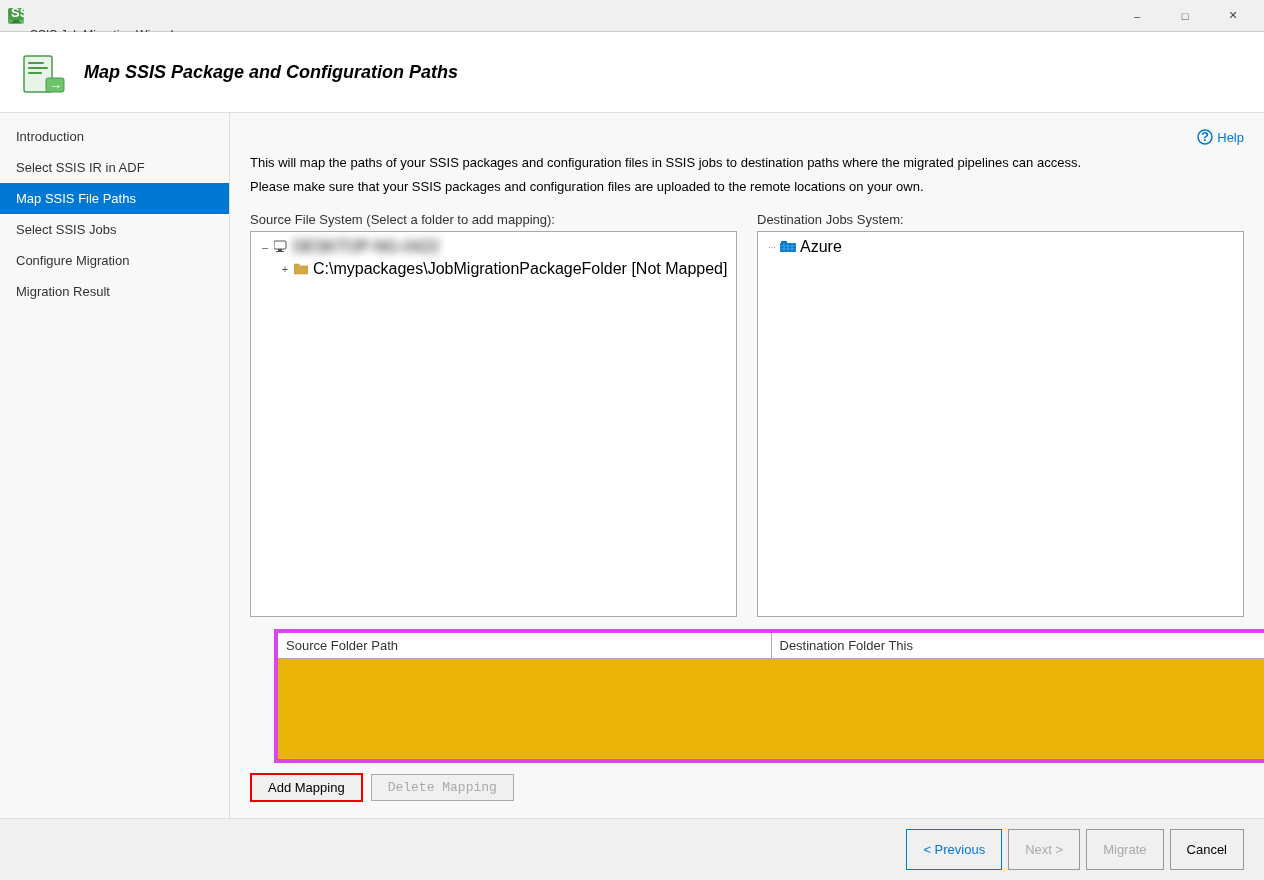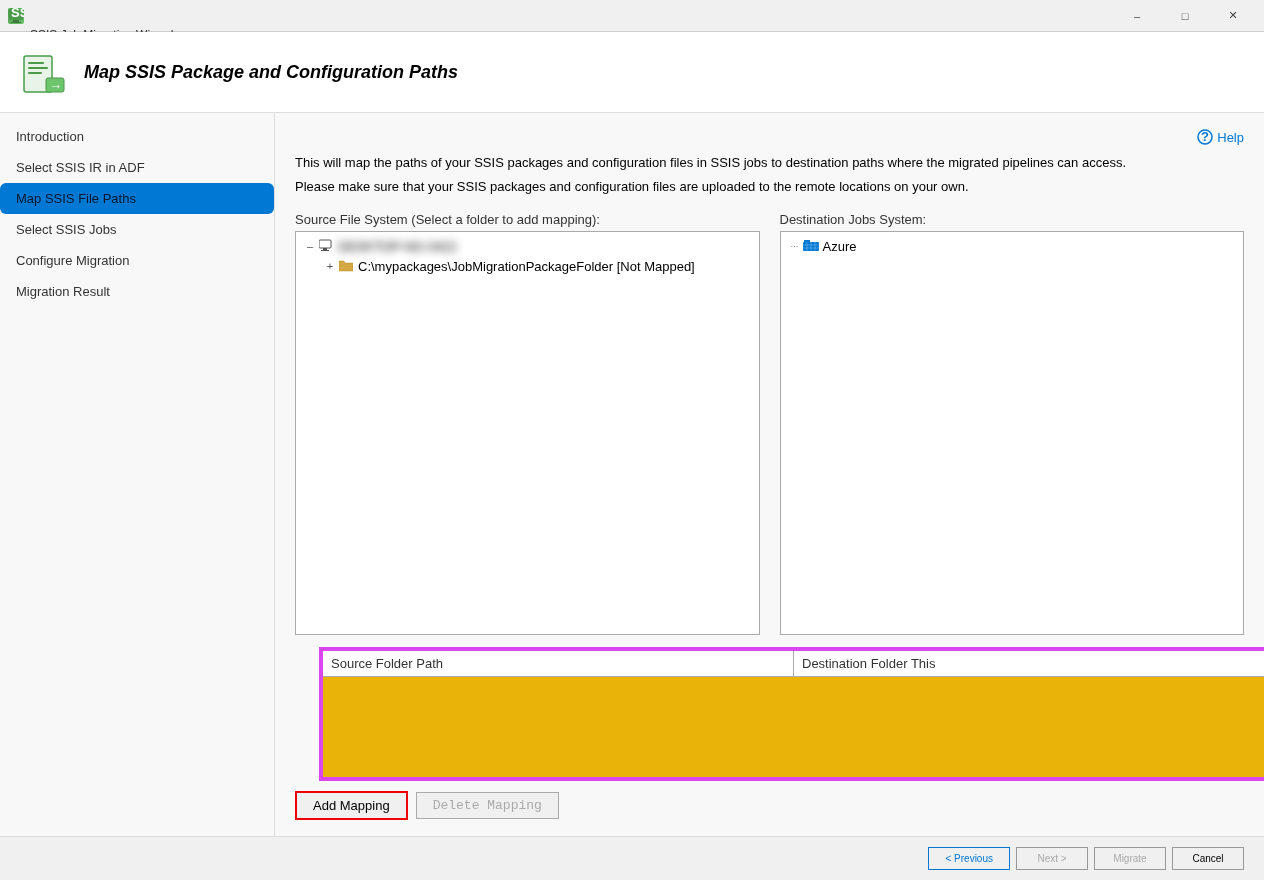--- a/index.html
+++ b/index.html
@@ -48,35 +48,34 @@
     .header-icon svg { width: 48px; height: 48px; }
     .header-title { font-size: 18px; font-weight: bold; color: #000; font-style: italic; }
 
     .content {
       display: flex;
       flex: 1;
       overflow: hidden;
     }
 
     .sidebar {
-      width: 275px;
+      width: 230px;
       background: #f8f8f8;
       border-right: 1px solid #ddd;
       padding: 8px 0;
     }
     .sidebar-item {
       padding: 8px 16px;
       cursor: pointer;
       color: #333;
       font-size: 13px;
     }
     .sidebar-item.active {
       background: #0078d4;
-      color: #0f172a;
-      border-radius: 6px;
+      color: #ffffff;
     }
 
     .main {
       flex: 1;
       background: #f8f8f8;
       padding: 16px 20px;
       display: flex;
       flex-direction: column;
       overflow: hidden;
     }
@@ -133,21 +132,21 @@
       align-items: center;
       padding: 2px 2px;
       cursor: pointer;
       white-space: nowrap;
     }
     .tree-toggle {
       width: 16px; font-size: 11px; color: #555; cursor: pointer;
       display: inline-flex; align-items: center; justify-content: center;
     }
     .tree-icon { width: 16px; height: 16px; margin-right: 4px; display: inline-flex; align-items: center; justify-content: center; }
-    .tree-text { font-size: 13px; color: #000; }
+    .tree-text { font-size: 16px; color: #000; }
     .tree-subitem {
       margin-left: 20px;
       display: flex;
       align-items: center;
       padding: 2px 2px;
       cursor: pointer;
       white-space: nowrap;
     }
 
     .mapping-section {
@@ -205,22 +204,22 @@
     .footer {
       background: #f0f0f0;
       border-top: 1px solid #ddd;
       padding: 10px 20px;
       display: flex;
       justify-content: flex-end;
       gap: 6px;
       align-items: center;
     }
     .footer-btn {
-      padding: 5px 16px;
-      font-size: 10px;
+      padding: 12px 16px;
+      font-size: 13px;
       cursor: pointer;
       border: 1px solid #999;
       background: #f0f0f0;
       color: #000;
       min-width: 72px;
     }
     .footer-btn.primary {
       border: 1px solid #0078d4;
       color: #0078d4;
     }

